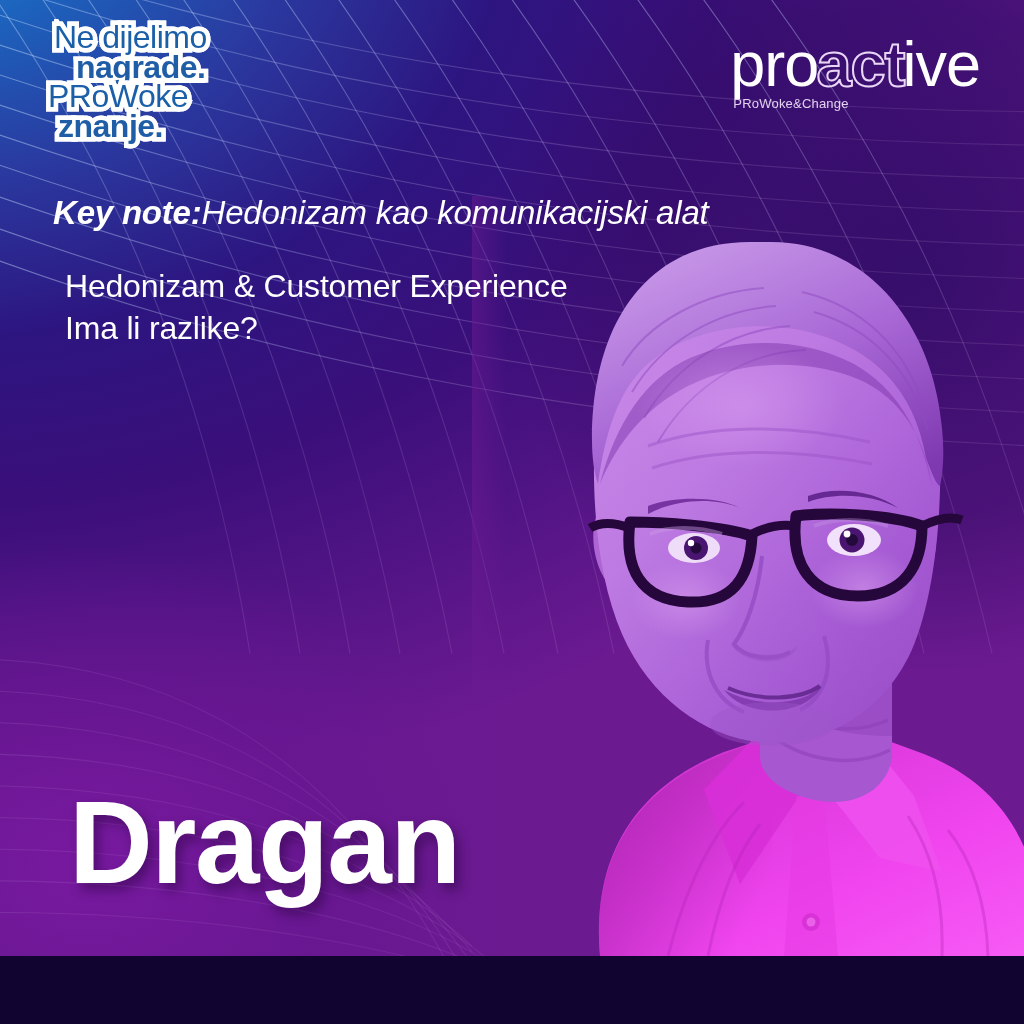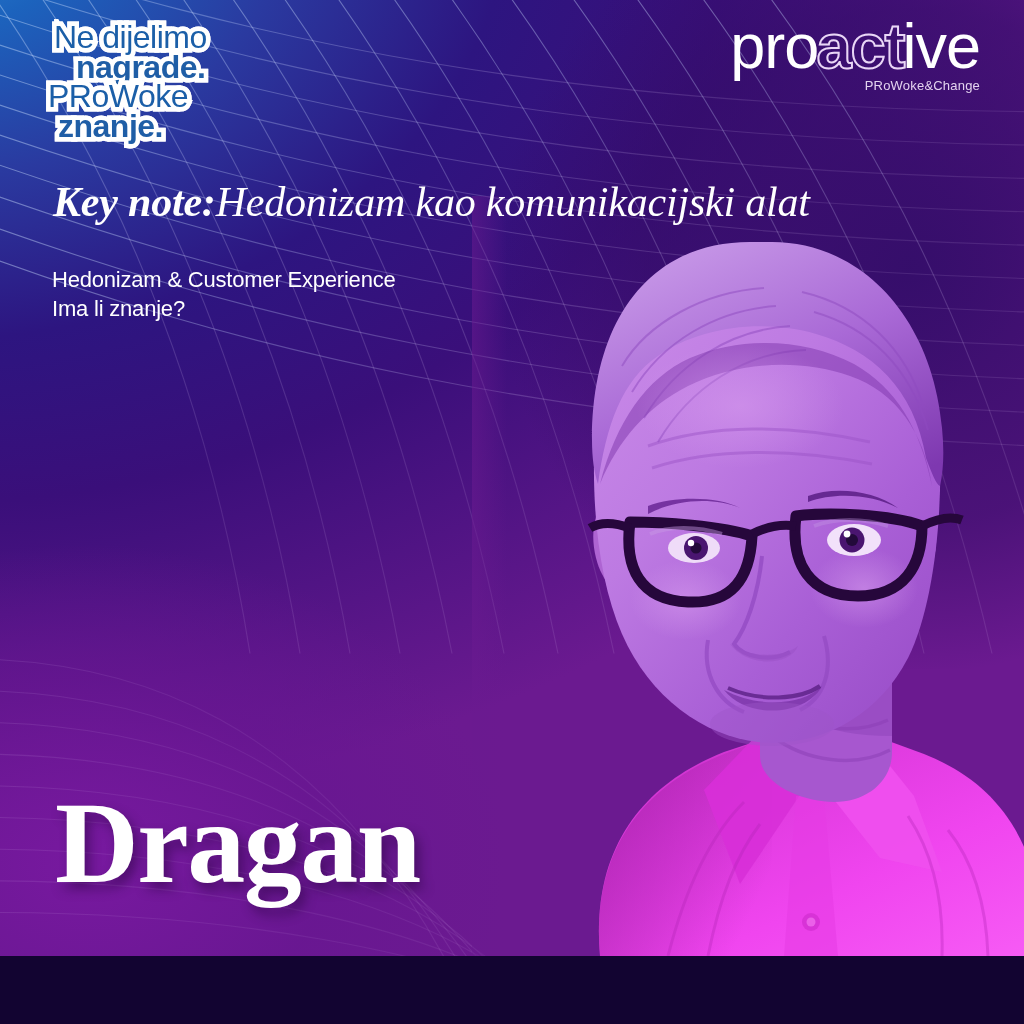--- a/index.html
+++ b/index.html
@@ -42,69 +42,68 @@
     font-size:32px;
     line-height:0.99;
     color:#1b5fa8;
     letter-spacing:-0.5px;
     white-space:nowrap;
     -webkit-text-stroke:9px #ffffff;
     paint-order:stroke fill;
     filter:drop-shadow(0 0 0.6px rgba(255,255,255,.9));
   }
   .slogan-line.l1{font-weight:400;margin-left:8px;}
-  .slogan-line.l2{font-weight:800;margin-left:30px;color:#1f5ea6;margin-top:-2px;}
+  .slogan-line.l2{font-weight:800;margin-left:30px;color:#1f5ea6;margin-top:-2px;text-decoration:underline;}
   .slogan-line.l3{font-weight:400;margin-left:2px;margin-top:-2px;}
   .slogan-line.l4{font-weight:800;margin-left:12px;color:#1f5ea6;margin-top:-2px;}
 
   
   .logo{
-    position:absolute;right:44px;top:18px;text-align:right;z-index:7;margin-left:23px;
+    position:absolute;right:44px;top:36px;text-align:left;z-index:7;margin-left:23px;
   }
   .logo-word{
     font-size:63px;line-height:0.92;letter-spacing:-1px;white-space:nowrap;
   }
   .logo-pro,.logo-ive{color:#ffffff;font-weight:300;}
   .logo-act{
     color:transparent;font-weight:800;
     -webkit-text-stroke:2px #e9d6f6;
     margin:0 -2px;
   }
   .logo-tag{
     font-size:13px;color:#e3d2ef;font-weight:400;letter-spacing:.2px;
     margin-top:2px;margin-left:3px;white-space:nowrap;
   }
 
   
   .keynote{
-    position:absolute;left:53px;top:178px;z-index:6;
-    font-size:42px;color:#ffffff;font-style:italic;white-space:nowrap;
+    position:absolute;left:53px;top:194px;z-index:6;
+    font-size:33px;color:#ffffff;font-style:italic;white-space:nowrap;
     letter-spacing:-.2px;
-    font-family:Liberation Serif, serif;
   }
   .keynote .kn-label{font-weight:700;}
   .keynote .kn-title{font-weight:400;}
 
   
   .subtitle{
-    position:absolute;left:52px;top:265px;z-index:6;
-    font-size:22px;line-height:1.32;color:#ffffff;font-weight:400;
+    position:absolute;left:65px;top:265px;z-index:6;
+    font-size:32px;line-height:1.32;color:#ffffff;font-weight:400;
     letter-spacing:-.2px;white-space:nowrap;
   }
 
   
   .portrait{
     position:absolute;right:-8px;bottom:0;width:560px;height:760px;z-index:4;
     pointer-events:none;
   }
   .portrait svg{width:100%;height:100%;display:block;}
 
   
   .speaker{
-    position:absolute;left:55px;bottom:58px;z-index:8;font-family:Liberation Serif, serif;
+    position:absolute;left:69px;bottom:58px;z-index:8;
   }
   .speaker-line{
     display:block;
     font-size:116px;line-height:0.93;font-weight:800;color:#ffffff;
     letter-spacing:-1.5px;white-space:nowrap;
     text-shadow:5px 7px 12px rgba(30,0,50,.45);
   }
   .speaker-line.sn2{margin-top:10px;}
 </style>
 </head>
@@ -186,21 +185,21 @@
 
   <div class="logo">
     <div class="logo-word"><span class="logo-pro">pro</span><span class="logo-act">act</span><span class="logo-ive">ive</span></div>
     <div class="logo-tag">PRoWoke&amp;Change</div>
   </div>
 
   <div class="keynote"><span class="kn-label">Key note:</span><span class="kn-title">Hedonizam kao komunikacijski alat</span></div>
 
   <div class="subtitle">
     <div>Hedonizam &amp; Customer Experience</div>
-    <div>Ima li znanje?</div>
+    <div>Ima li razlike?</div>
   </div>
 
   <div class="portrait">
     <svg viewBox="0 0 560 760" preserveAspectRatio="xMidYMax meet" aria-hidden="true">
       <defs>
         <linearGradient id="skinG" x1="0.15" y1="0.05" x2="0.9" y2="0.95">
           <stop offset="0" stop-color="#c98ae8"></stop>
           <stop offset="0.35" stop-color="#bd7ae2"></stop>
           <stop offset="0.7" stop-color="#a95fd6"></stop>
           <stop offset="1" stop-color="#9a4ec9"></stop>

